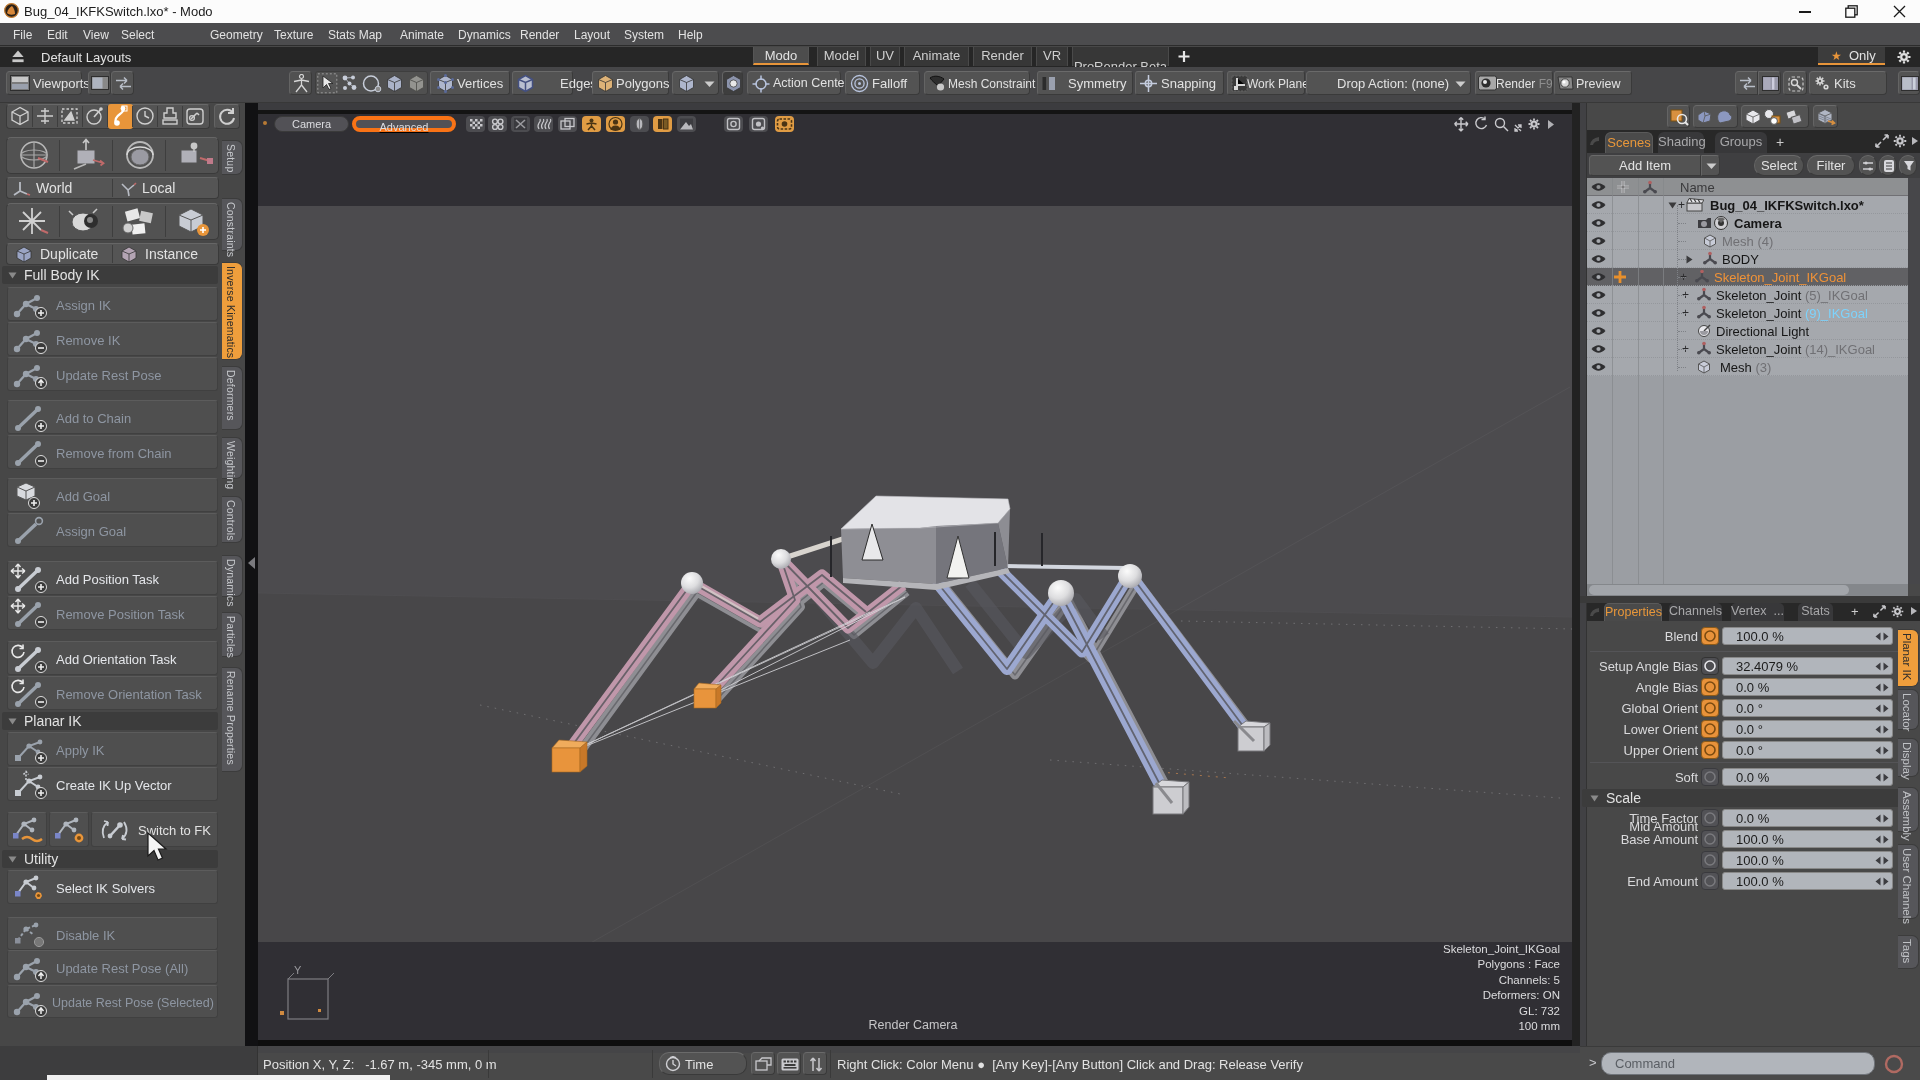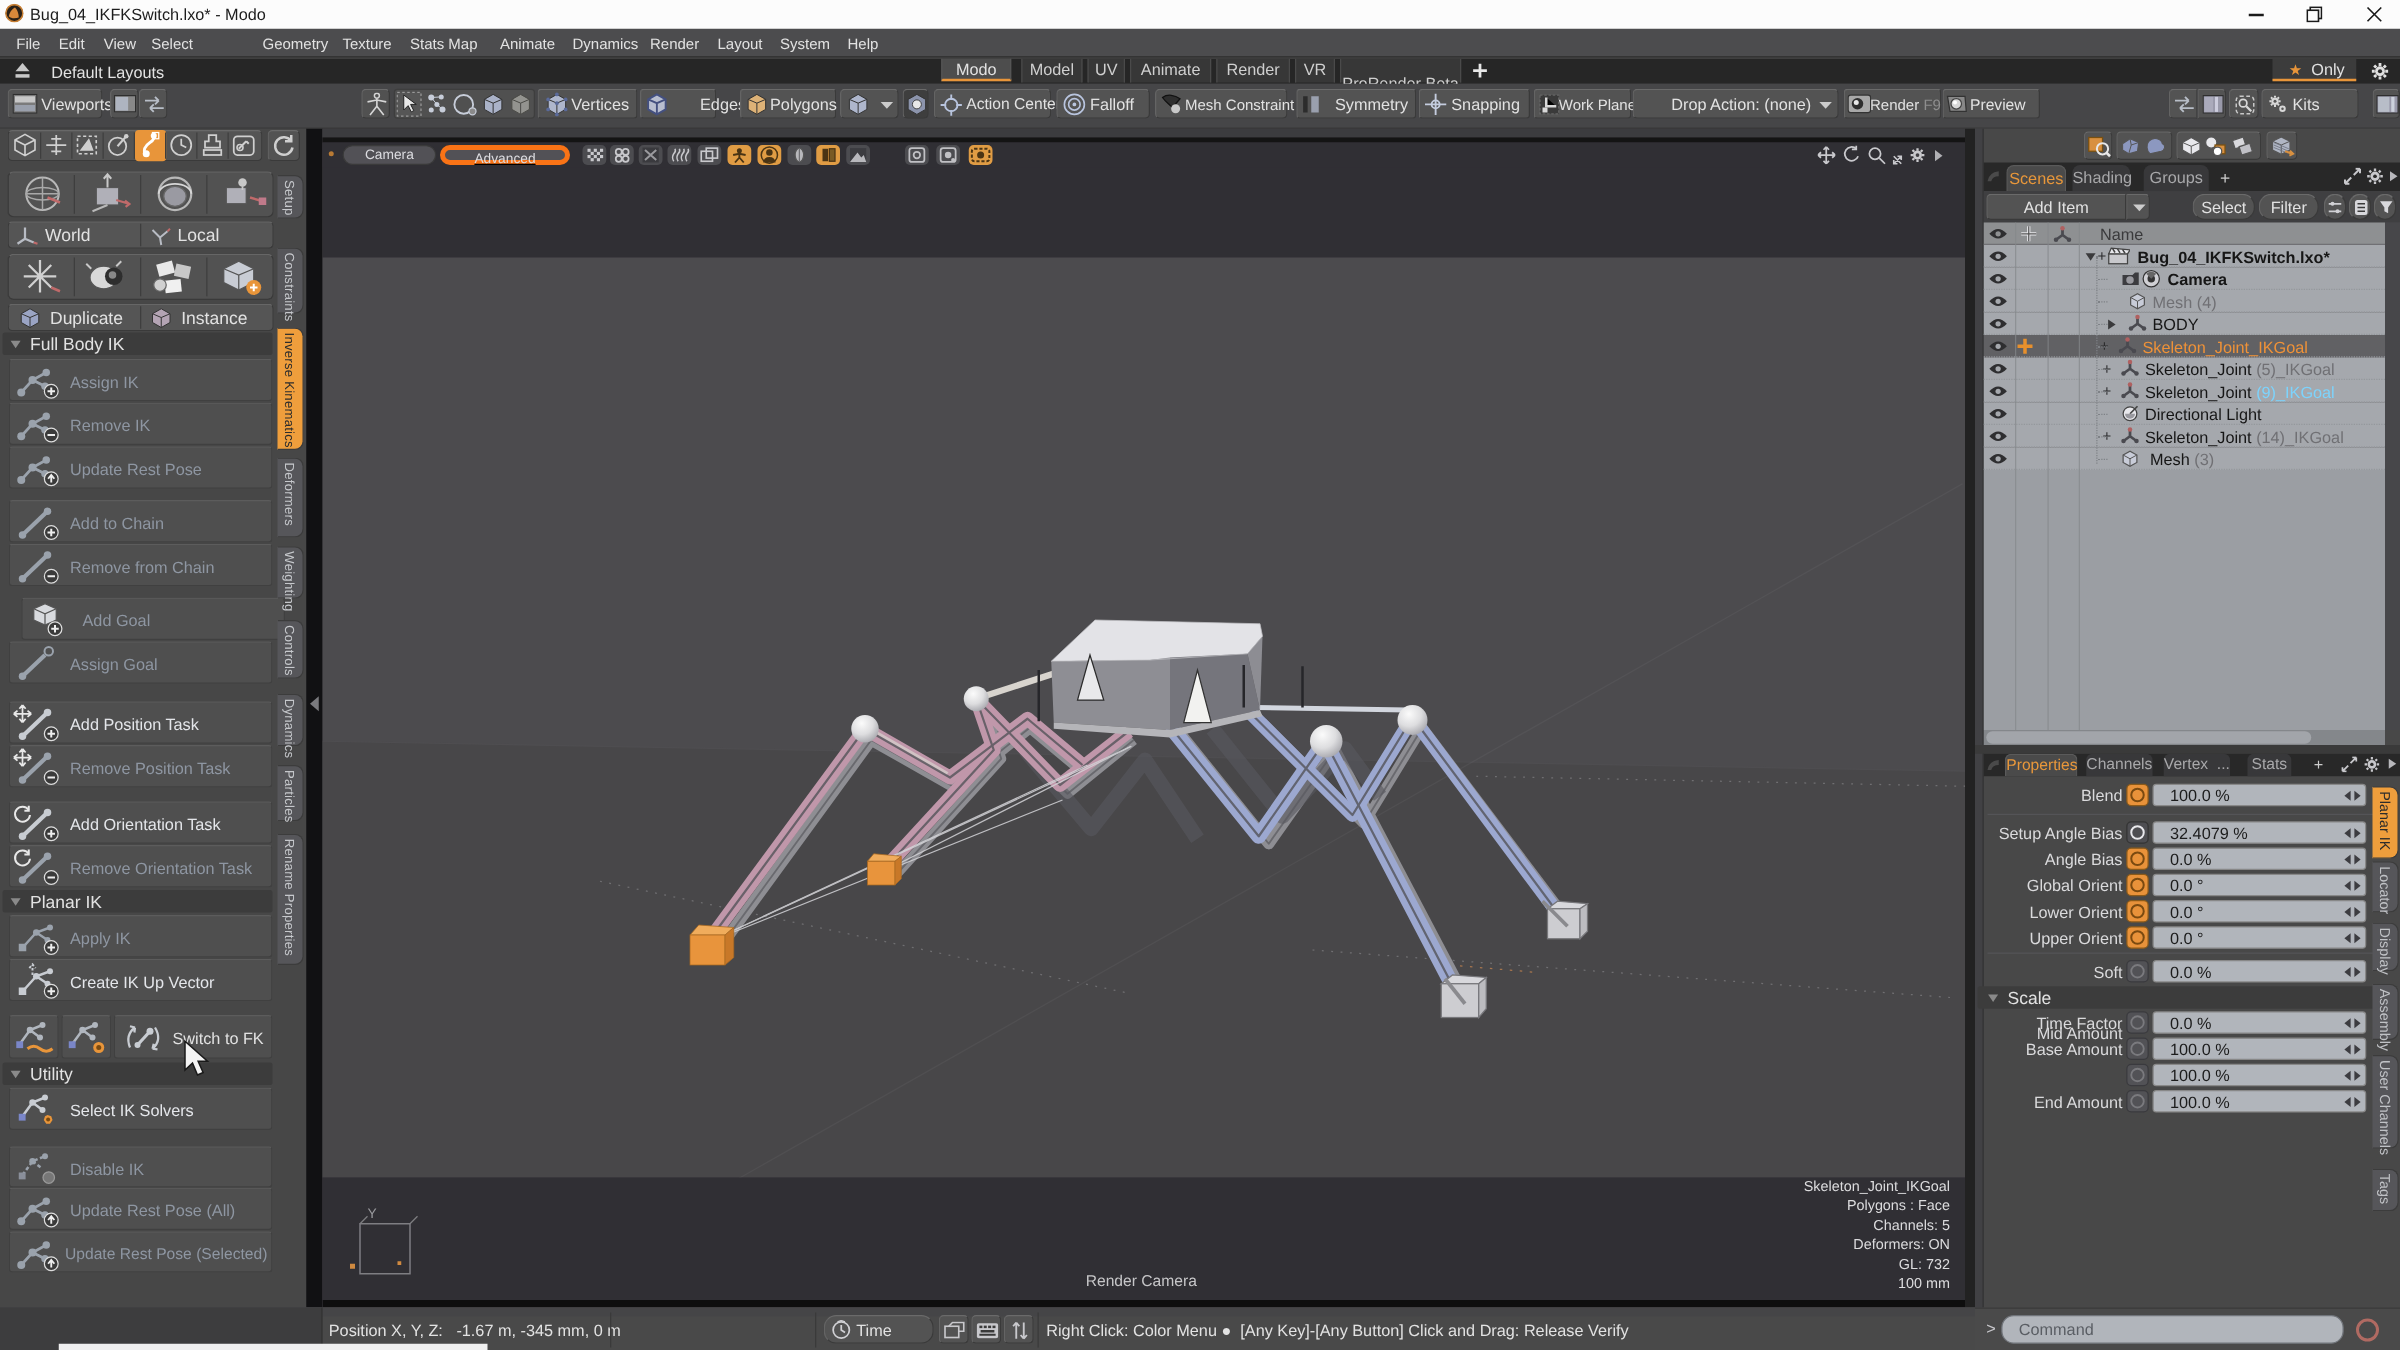--- a/index.html
+++ b/index.html
@@ -511,21 +511,21 @@
         <path d="M6 25 L26 6" stroke="#9aa2ac" stroke-width="3.4"></path>
         <g fill="#9aa2ac">
           <circle cx="6" cy="25" r="3"></circle>
           <circle cx="26" cy="6" r="3"></circle>
         </g>
         <circle cx="29" cy="23" r="5.5" fill="#3a3a3a" stroke="#ddd" stroke-width="1"></circle>
         <path d="M26 23 H32" stroke="#eee" stroke-width="1.6"></path>
       </svg>
       <div class="txt" style="margin:10px 0 0 48px;font-size:13px;color:#8e96a2;">Remove from Chain</div>
     </div>
-<div class="abs" style="left:17px;top:375px;width:211px;height:34px;background:#4f4f4f;border:1px solid #404040;border-top-color:#5c5c5c;border-radius:3px;">
+<div class="abs" style="left:7px;top:375px;width:211px;height:34px;background:#4f4f4f;border:1px solid #404040;border-top-color:#5c5c5c;border-radius:3px;">
       <svg class="abs" style="left:4px;top:2px" width="38" height="30" viewBox="0 0 38 30">
         <path d="M5 6 L14 2 L23 6 L23 15 L14 19 L5 15 Z" fill="#d8dade" stroke="#555"></path>
         <path d="M5 6 L14 10 L23 6 M14 10 V19" stroke="#555" fill="none"></path>
         <circle cx="22" cy="22" r="5.5" fill="#3a3a3a" stroke="#ddd"></circle>
         <path d="M22 19 V25 M19 22 H25" stroke="#eee" stroke-width="1.6"></path>
       </svg>
       <div class="txt" style="margin:10px 0 0 48px;font-size:13px;color:#8e96a2;">Add Goal</div>
     </div>
 <div class="abs" style="left:7px;top:410px;width:211px;height:34px;background:#4f4f4f;border:1px solid #404040;border-top-color:#5c5c5c;border-radius:3px;">
       <svg class="abs" style="left:4px;top:2px" width="38" height="30" viewBox="0 0 38 30">

